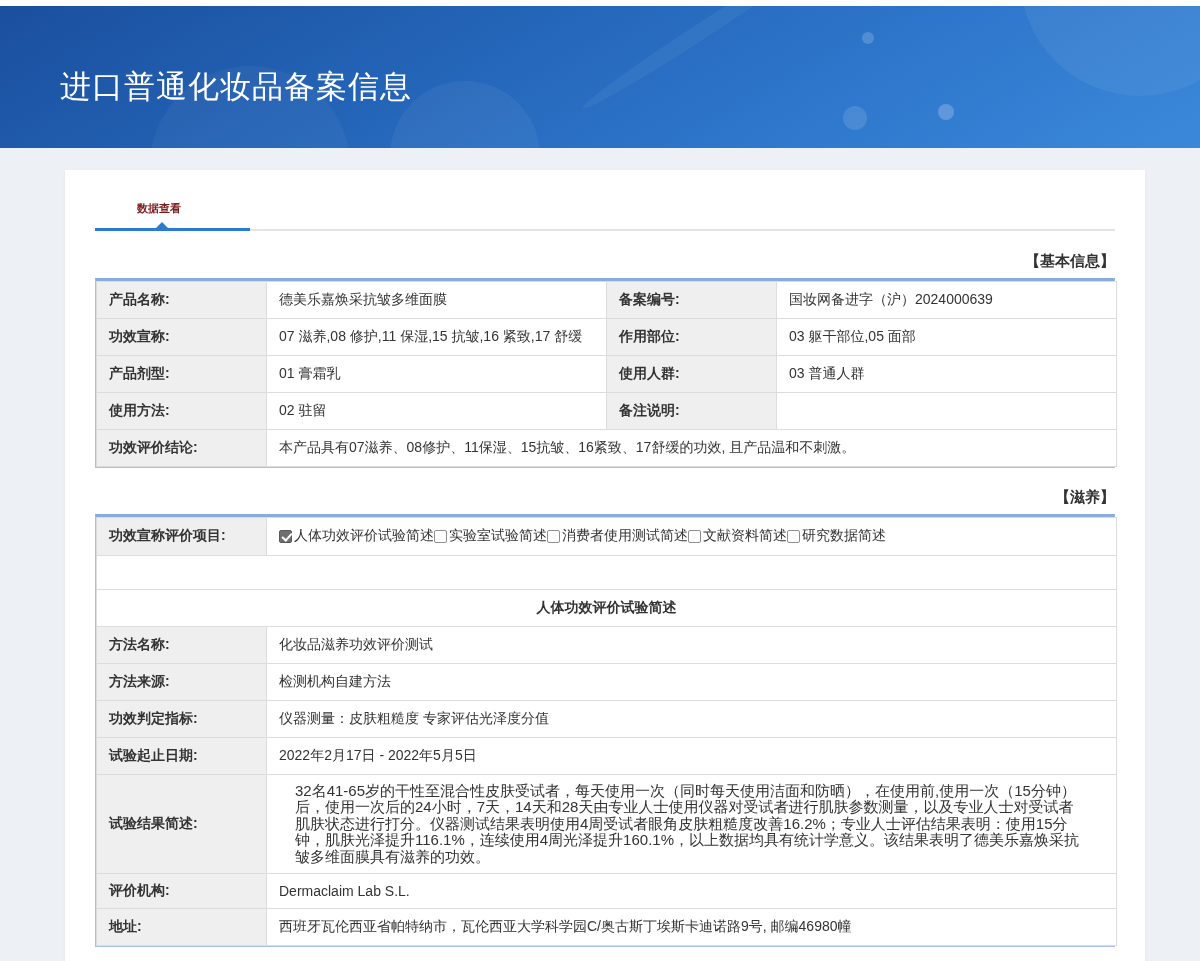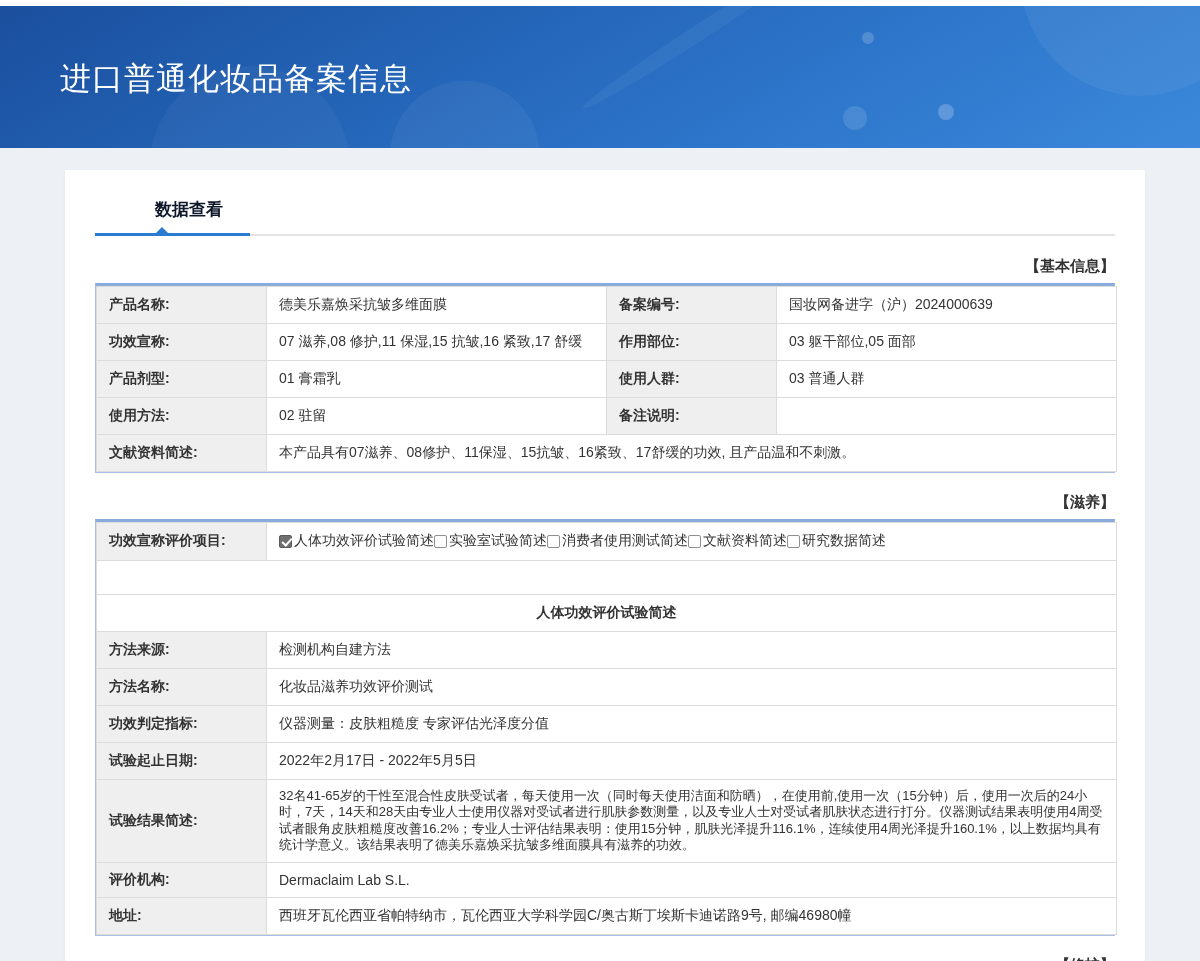--- a/index.html
+++ b/index.html
@@ -20,34 +20,34 @@
   .d2 { width:150px; height:150px; left:390px; top:75px; background:rgba(255,255,255,0.05);
         border-radius:24px; transform:rotate(45deg); }
   .d3 { width:16px; height:16px; left:938px; top:98px; background:rgba(255,255,255,0.22); }
   .d4 { width:12px; height:12px; left:862px; top:26px; background:rgba(255,255,255,0.18); }
   .d5 { width:24px; height:24px; left:843px; top:100px; background:rgba(255,255,255,0.12); }
   .d6 { width:280px; height:16px; left:560px; top:18px; background:rgba(255,255,255,0.05);
         border-radius:8px; transform:rotate(-33deg); }
   .d7 { width:200px; height:200px; left:150px; top:60px; background:rgba(255,255,255,0.04);
         border-radius:30px; transform:rotate(45deg); }
   .banner-title {
-    position:absolute; left:60px; top:52px;
+    position:absolute; left:60px; top:60px;
     font-size:31px; font-weight:500; color:#ffffff; letter-spacing:1px;text-align:right;
   }
   
   .card {
     width:1080px; margin:22px 0 0 65px; background:#ffffff;
     min-height:780px; padding:22px 30px 40px 30px;
     box-shadow:0 1px 3px rgba(0,0,0,0.05);
   }
   
   .tab-bar { position:relative; padding-top:6px; }
   .tab-label {
-    display:inline-block; margin-left:60px; font-size:17px; font-weight:bold;
-    color:#0f172a; padding-bottom:12px; cursor:pointer;
+    display:inline-block; margin-left:42px; font-size:11px; font-weight:bold;
+    color:#7f1d1d; padding-bottom:12px; cursor:pointer;
   }
   .tab-underline { position:relative; height:4px; width:100%; }
   .tab-underline .blue-seg {
     position:absolute; left:0; top:0; width:155px; height:3px; background:#2a7cd3;
   }
   .tab-underline .gray-seg {
     position:absolute; left:155px; right:0; top:1px; height:2px; background:#e4e4e4;
   }
   .tab-underline .tri {
     position:absolute; left:60px; top:-6px; width:0; height:0;
@@ -63,21 +63,21 @@
        word-break:break-all; }
   td.lbl { background:#efefef; font-weight:bold; padding:1px 12px; }
   td.val { background:#ffffff; padding:9px 12px; }
   col.c-lbl { width:170px; }
   col.c-val { width:340px; }
   col.c-lbl2 { width:170px; }
   col.c-val2 { width:340px; }
   col.c-wide { width:850px; }
   td.empty-row { height:34px; background:#ffffff; }
   td.sub-title { text-align:center; font-weight:bold; padding:9px 12px; background:#ffffff; }
-  tr.result-row td.val { font-size:13px; line-height:16.5px; padding:8px 12px; }
+  tr.result-row td.val { font-size:15px; line-height:16.5px; padding:8px 28px; }
   
   .cb-item { display:inline-flex; align-items:center; cursor:pointer; }
   .cb {
     display:inline-block; width:13px; height:13px; background:#ffffff;
     border:1px solid #8f8f8f; border-radius:2px; margin-right:2px; position:relative;
     flex:none;
   }
   .cb[data-checked="true"] { background:#6f6f6f; border-color:#5a5a5a; }
   .cb[data-checked="true"]::after {
     content:""; position:absolute; left:3.5px; top:0.5px; width:4px; height:8px;
@@ -139,21 +139,21 @@
         <td class="lbl">使用人群:</td>
         <td class="val">03 普通人群</td>
       </tr>
       <tr>
         <td class="lbl">使用方法:</td>
         <td class="val">02 驻留</td>
         <td class="lbl">备注说明:</td>
         <td class="val"></td>
       </tr>
       <tr>
-        <td class="lbl">文献资料简述:</td>
+        <td class="lbl">功效评价结论:</td>
         <td class="val" colspan="3">本产品具有07滋养、08修护、11保湿、15抗皱、16紧致、17舒缓的功效, 且产品温和不刺激。</td>
       </tr>
     </tbody>
       </table>
   </div>
 
   <div class="sec-heading">【滋养】</div>
   <div class="tbl-wrap">
     <table>
       <colgroup>
@@ -182,26 +182,26 @@
               </span>
         </td>
       </tr>
       <tr>
             <td class="empty-row" colspan="2"></td>
           </tr>
       <tr>
         <td class="sub-title" colspan="2">人体功效评价试验简述</td>
       </tr>
       <tr>
+        <td class="lbl">方法名称:</td>
+        <td class="val">化妆品滋养功效评价测试</td>
+      </tr>
+      <tr>
         <td class="lbl">方法来源:</td>
         <td class="val">检测机构自建方法</td>
-      </tr>
-      <tr>
-        <td class="lbl">方法名称:</td>
-        <td class="val">化妆品滋养功效评价测试</td>
       </tr>
       <tr>
         <td class="lbl">功效判定指标:</td>
         <td class="val">仪器测量：皮肤粗糙度 专家评估光泽度分值</td>
       </tr>
       <tr>
         <td class="lbl">试验起止日期:</td>
         <td class="val">2022年2月17日 - 2022年5月5日</td>
       </tr>
       <tr class="result-row">

